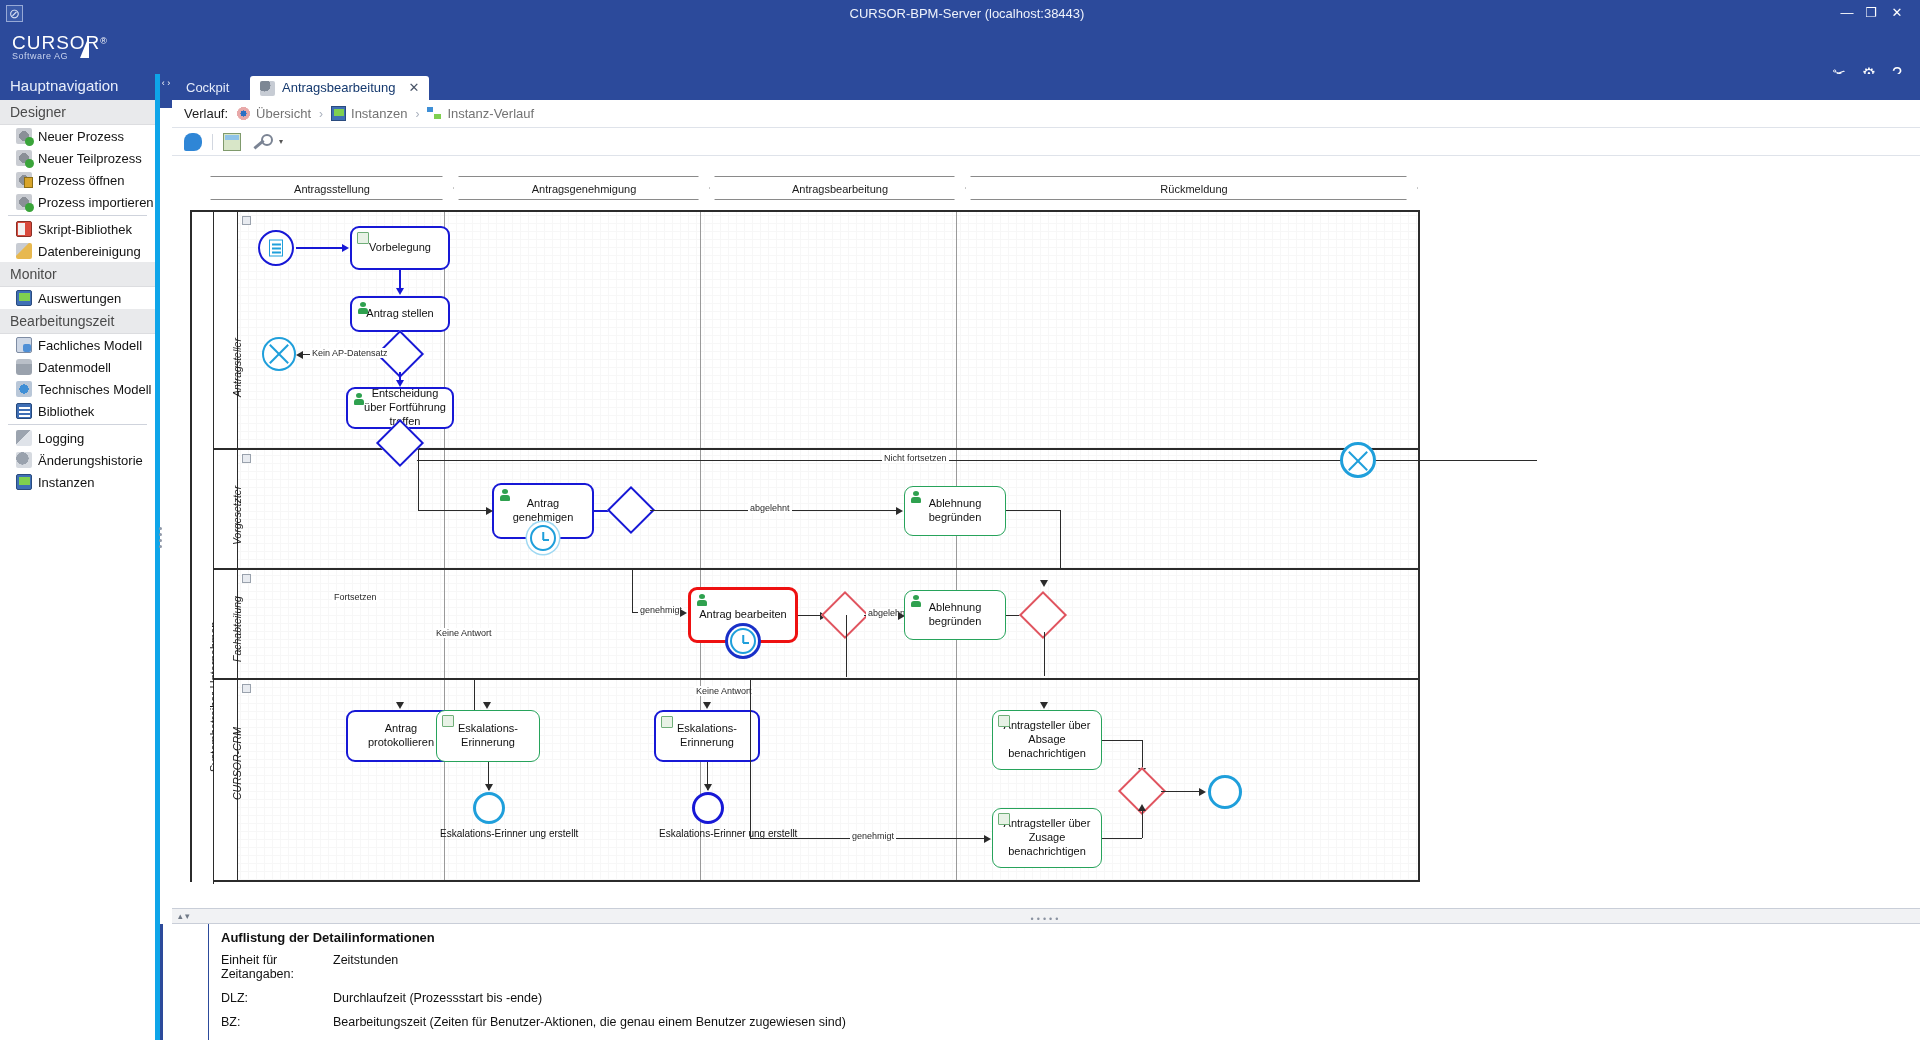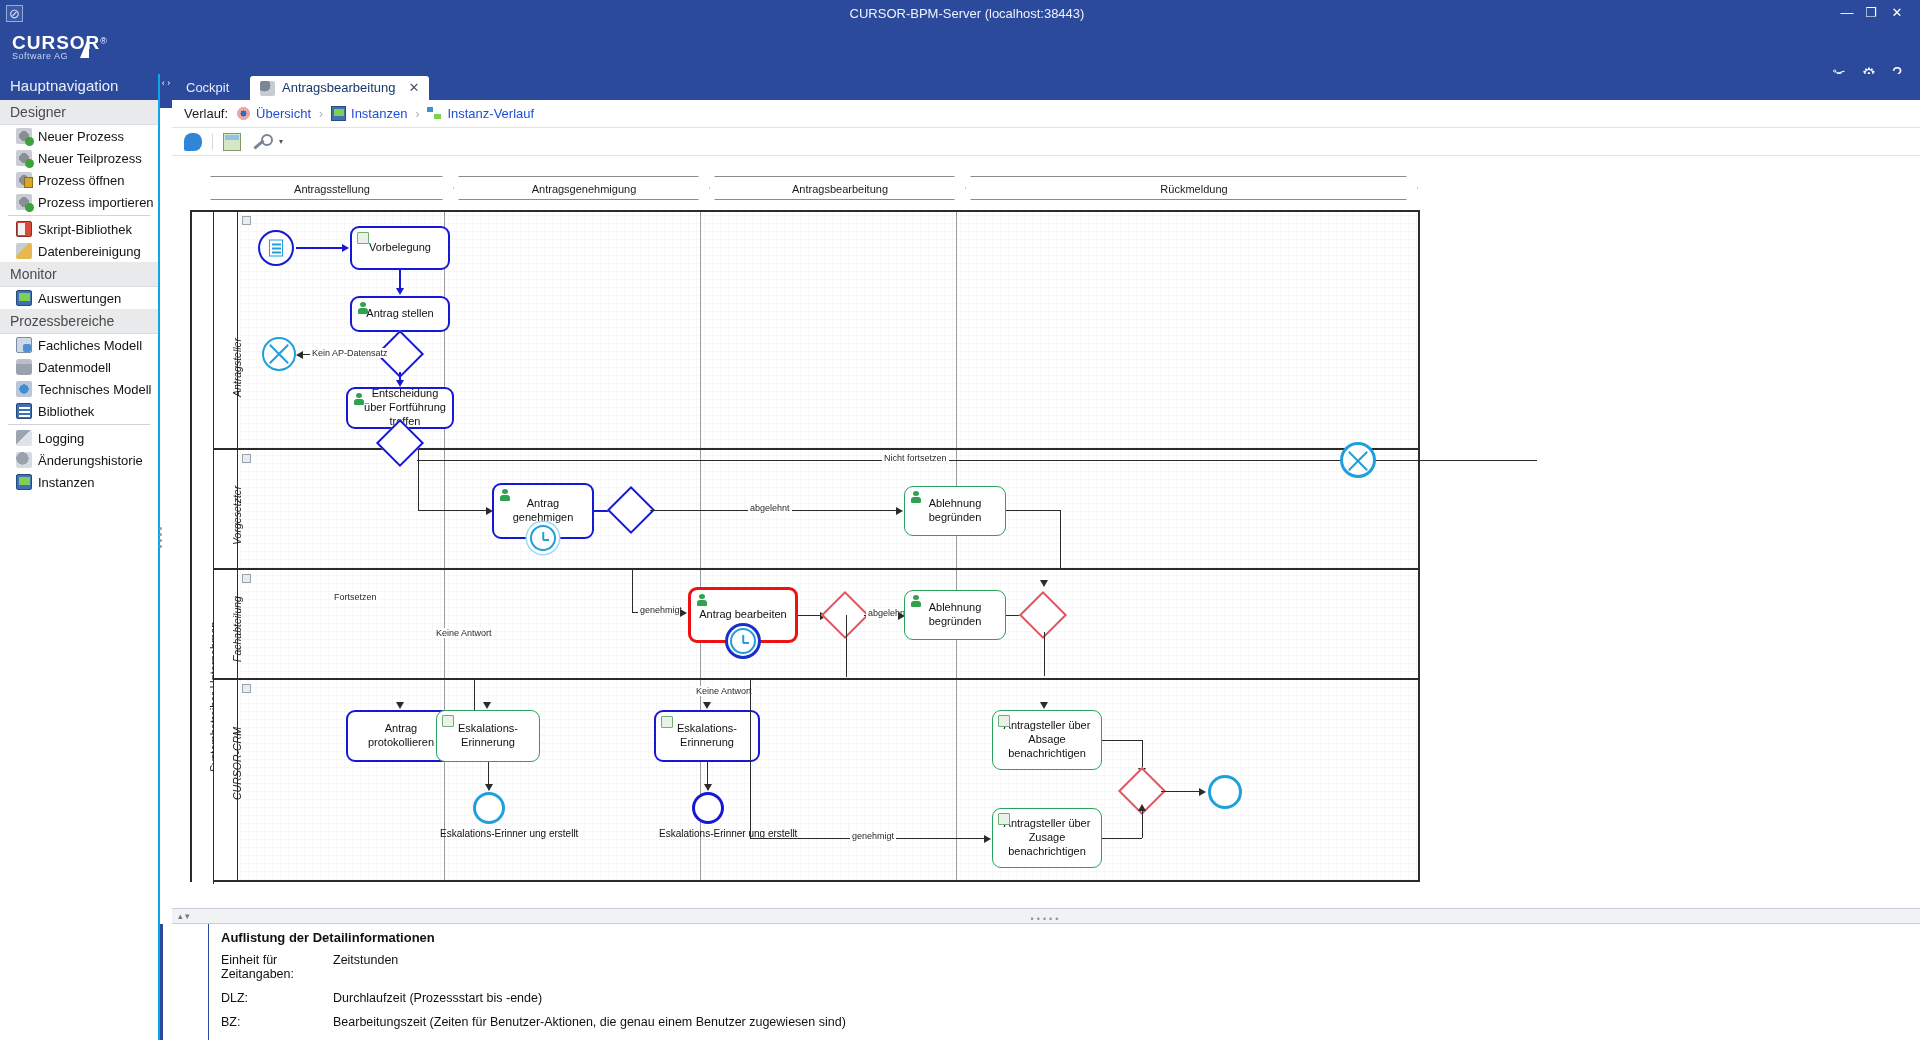--- a/index.html
+++ b/index.html
@@ -33,36 +33,36 @@
 
   
   #brandband{
     position:absolute; left:0; top:28px; width:1920px; height:46px;
     background:#2c4a9b;
   }
   #logo{
     position:absolute; left:12px; top:4px; color:#fff;
     font-family:"Liberation Sans", sans-serif;
   }
-  #logo .main{ font-size:19px; font-weight:bold; letter-spacing:1px; }
+  #logo .main{ font-size:19px; font-weight:normal; letter-spacing:1px; }
   #logo .sup{ font-size:9px; vertical-align:super; }
   #logo .sub{ font-size:9px; letter-spacing:.5px; color:#c8d3ee; margin-top:-3px; }
   #logo .sail{
     position:absolute; left:68px; top:4px; width:0; height:0;
     border-left:9px solid transparent; border-bottom:22px solid #ffffff;
   }
   .hdr-icon{
     position:absolute; top:36px; color:#fff; font-size:16px; cursor:default;
   }
   #hi-1{ right:74px; } #hi-2{ right:44px; } #hi-3{ right:18px; font-size:18px; }
 
   
   #nav{
     position:absolute; left:0; top:74px; width:160px; height:966px;
-    background:#ffffff; border-right:2px solid #0ea5e9;
+    background:#ffffff; border-right:5px solid #0ea5e9;
   }
   #nav-title{
     height:26px; background:#2c4a9b; color:#e8eefb;
     font-size:15px; padding:3px 0 0 10px;
   }
   .nav-group{
     background:#e9eaec; color:#4a4a4a; font-size:14px;
     padding:4px 0 4px 10px; border-bottom:1px solid #dcdde0;
   }
   .nav-item{
@@ -141,21 +141,21 @@
       border-radius:2px; }
   .tabclose{ font-size:13px; color:#4a5568; margin-left:6px; }
 
   
   #crumbbar{
     position:absolute; left:172px; top:100px; width:1748px; height:28px;
     background:#fff; border-bottom:1px solid #dfe3ea;
     display:flex; align-items:center; padding-left:12px; gap:8px; font-size:13px;
   }
   .crumb{ display:flex; align-items:center; gap:5px; cursor:default; }
-  .crumb-label{ color:#1d4ed8; }
+  .crumb-label{ color:#737373; }
   .crumb-sep{ color:#a9b0bd; font-size:12px; }
   .ci{ width:15px; height:15px; }
   .ci.eye{ background:radial-gradient(ellipse at 50% 50%, #2a6fc4 0 28%, #e8a9a9 29% 60%, transparent 61%); }
   .ci.mon{ background:#3f6fb5; border:1px solid #2a4b7e; position:relative; }
   .ci.mon:before{ content:''; position:absolute; left:2px; top:2px; width:10px; height:7px; background:#7fd04f; }
   .ci.flow{ position:relative; }
   .ci.flow:before{ content:''; position:absolute; left:0; top:1px; width:6px; height:5px; background:#3f8fd6; }
   .ci.flow:after{ content:''; position:absolute; left:7px; top:8px; width:7px; height:5px; background:#7fd04f; }
 
   
@@ -385,21 +385,21 @@
     <span class="nicon broom"></span>
     <span>Datenbereinigung</span>
   </div>
 
   <div class="nav-group">Monitor</div>
   <div class="nav-item">
     <span class="nicon monitor"></span>
     <span>Auswertungen</span>
   </div>
 
-  <div class="nav-group">Prozessbereiche</div>
+  <div class="nav-group">Bearbeitungszeit</div>
   <div class="nav-item">
     <span class="nicon model"></span>
     <span>Fachliches Modell</span>
   </div>
   <div class="nav-item">
     <span class="nicon db"></span>
     <span>Datenmodell</span>
   </div>
   <div class="nav-item">
     <span class="nicon cog"></span>

